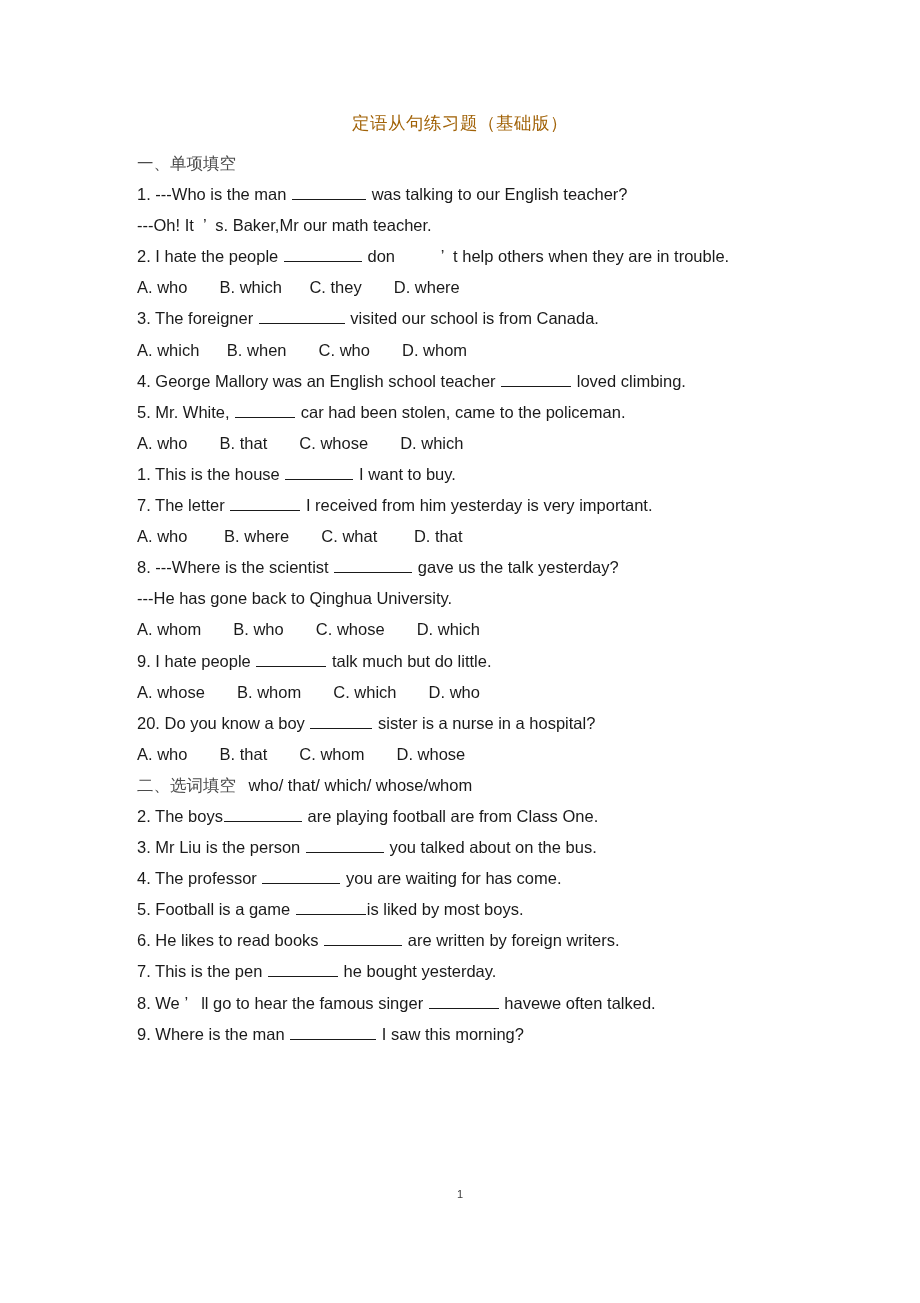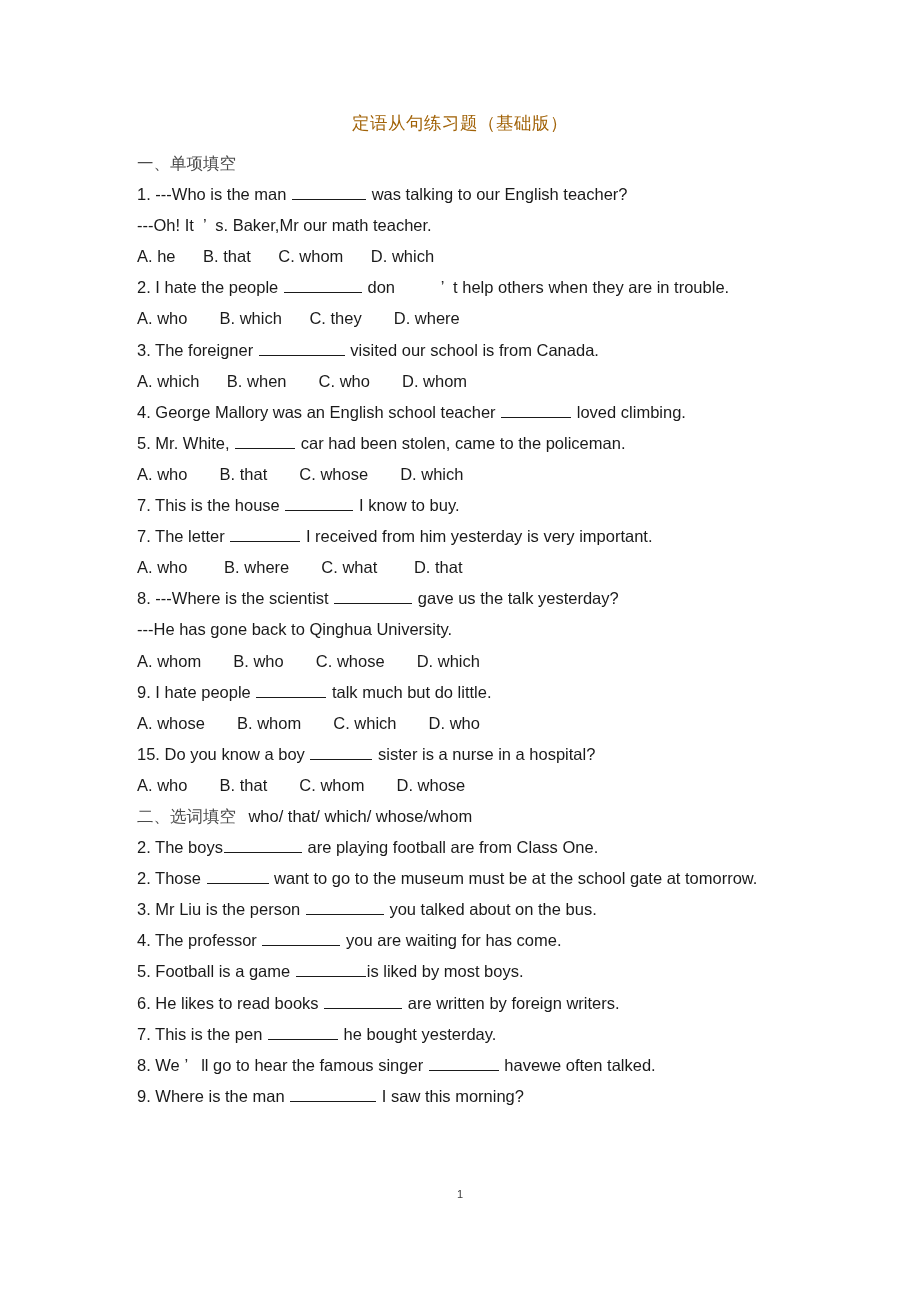--- a/index.html
+++ b/index.html
@@ -76,41 +76,39 @@
 <body>
 
 <div class="page">
 
   <div class="doc-title">定语从句练习题（基础版）</div>
 
   <div class="body-block">
       <div class="line section-head"><span class="cn">一、单项填空</span></div>
       <div class="line"><span>1. ---Who is the man </span><span class="blank" style="width: 74px;"></span><span> was talking to our English teacher?</span></div>
       <div class="line"><span>---Oh! It  ’  s. Baker,Mr our math teacher.</span></div>
-      <div class="line"><span>A. he      B. that      C. whom      D. which</span></div>
       <div class="line"><span>2. I hate the people </span><span class="blank" style="width: 78px;"></span><span> don          ’  t help others when they are in trouble.</span></div>
       <div class="line"><span>A. who       B. which      C. they       D. where</span></div>
       <div class="line"><span>3. The foreigner </span><span class="blank" style="width: 86px;"></span><span> visited our school is from Canada.</span></div>
       <div class="line"><span>A. which      B. when       C. who       D. whom</span></div>
       <div class="line"><span>4. George Mallory was an English school teacher </span><span class="blank" style="width: 70px;"></span><span> loved climbing.</span></div>
       <div class="line"><span>5. Mr. White, </span><span class="blank" style="width: 60px;"></span><span> car had been stolen, came to the policeman.</span></div>
       <div class="line"><span>A. who       B. that       C. whose       D. which</span></div>
-      <div class="line"><span>7. This is the house </span><span class="blank" style="width: 68px;"></span><span> I know to buy.</span></div>
+      <div class="line"><span>1. This is the house </span><span class="blank" style="width: 68px;"></span><span> I want to buy.</span></div>
       <div class="line"><span>7. The letter </span><span class="blank" style="width: 70px;"></span><span> I received from him yesterday is very important.</span></div>
       <div class="line"><span>A. who        B. where       C. what        D. that</span></div>
       <div class="line"><span>8. ---Where is the scientist </span><span class="blank" style="width: 78px;"></span><span> gave us the talk yesterday?</span></div>
       <div class="line"><span>---He has gone back to Qinghua University.</span></div>
       <div class="line"><span>A. whom       B. who       C. whose       D. which</span></div>
       <div class="line"><span>9. I hate people </span><span class="blank" style="width: 70px;"></span><span> talk much but do little.</span></div>
       <div class="line"><span>A. whose       B. whom       C. which       D. who</span></div>
-      <div class="line"><span>15. Do you know a boy </span><span class="blank" style="width: 62px;"></span><span> sister is a nurse in a hospital?</span></div>
+      <div class="line"><span>20. Do you know a boy </span><span class="blank" style="width: 62px;"></span><span> sister is a nurse in a hospital?</span></div>
       <div class="line"><span>A. who       B. that       C. whom       D. whose</span></div>
       <div class="line section-head"><span class="cn">二、选词填空</span>   <span class="en">who/ that/ which/ whose/whom</span></div>
       <div class="line"><span>2. The boys</span><span class="blank" style="width: 78px;"></span><span> are playing football are from Class One.</span></div>
-      <div class="line"><span>2. Those </span><span class="blank" style="width: 62px;"></span><span> want to go to the museum must be at the school gate at tomorrow.</span></div>
       <div class="line"><span>3. Mr Liu is the person </span><span class="blank" style="width: 78px;"></span><span> you talked about on the bus.</span></div>
       <div class="line"><span>4. The professor </span><span class="blank" style="width: 78px;"></span><span> you are waiting for has come.</span></div>
       <div class="line"><span>5. Football is a game </span><span class="blank" style="width: 70px;"></span><span>is liked by most boys.</span></div>
       <div class="line"><span>6. He likes to read books </span><span class="blank" style="width: 78px;"></span><span> are written by foreign writers.</span></div>
       <div class="line"><span>7. This is the pen </span><span class="blank" style="width: 70px;"></span><span> he bought yesterday.</span></div>
       <div class="line"><span>8. We ’   ll go to hear the famous singer </span><span class="blank" style="width: 70px;"></span><span> havewe often talked.</span></div>
       <div class="line"><span>9. Where is the man </span><span class="blank" style="width: 86px;"></span><span> I saw this morning?</span></div>
     </div>
 
   <div class="page-number">1</div>

